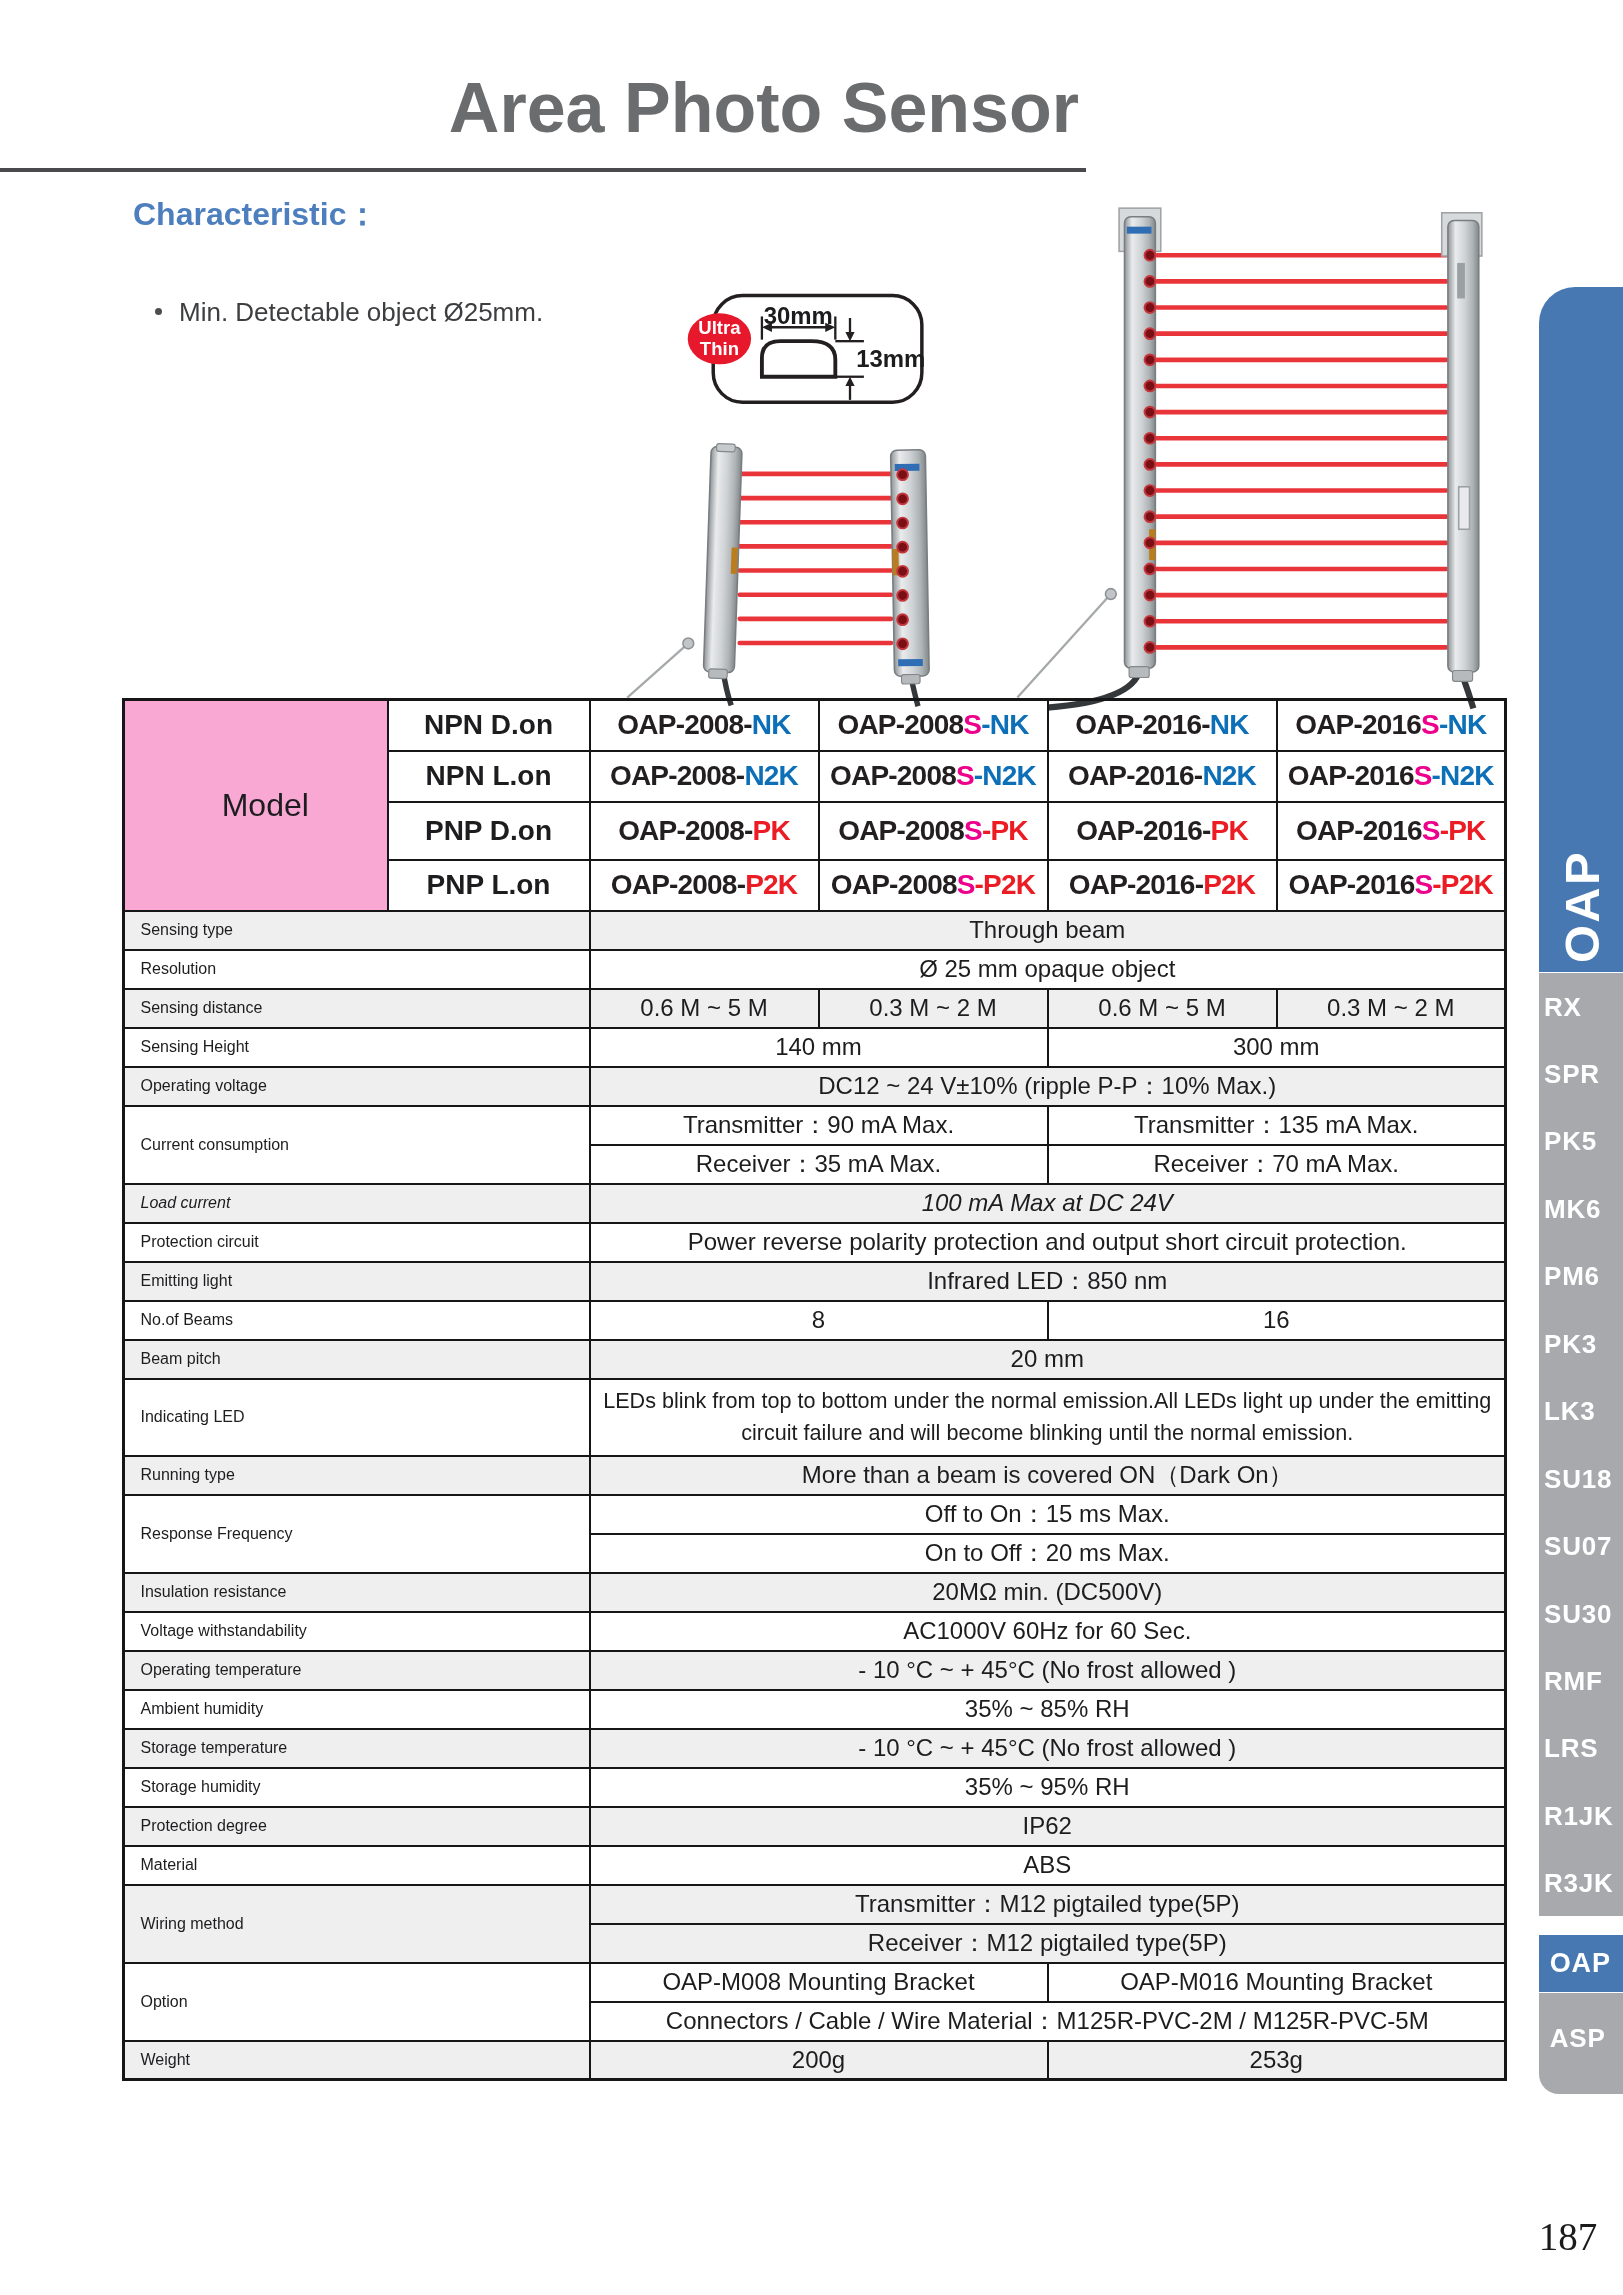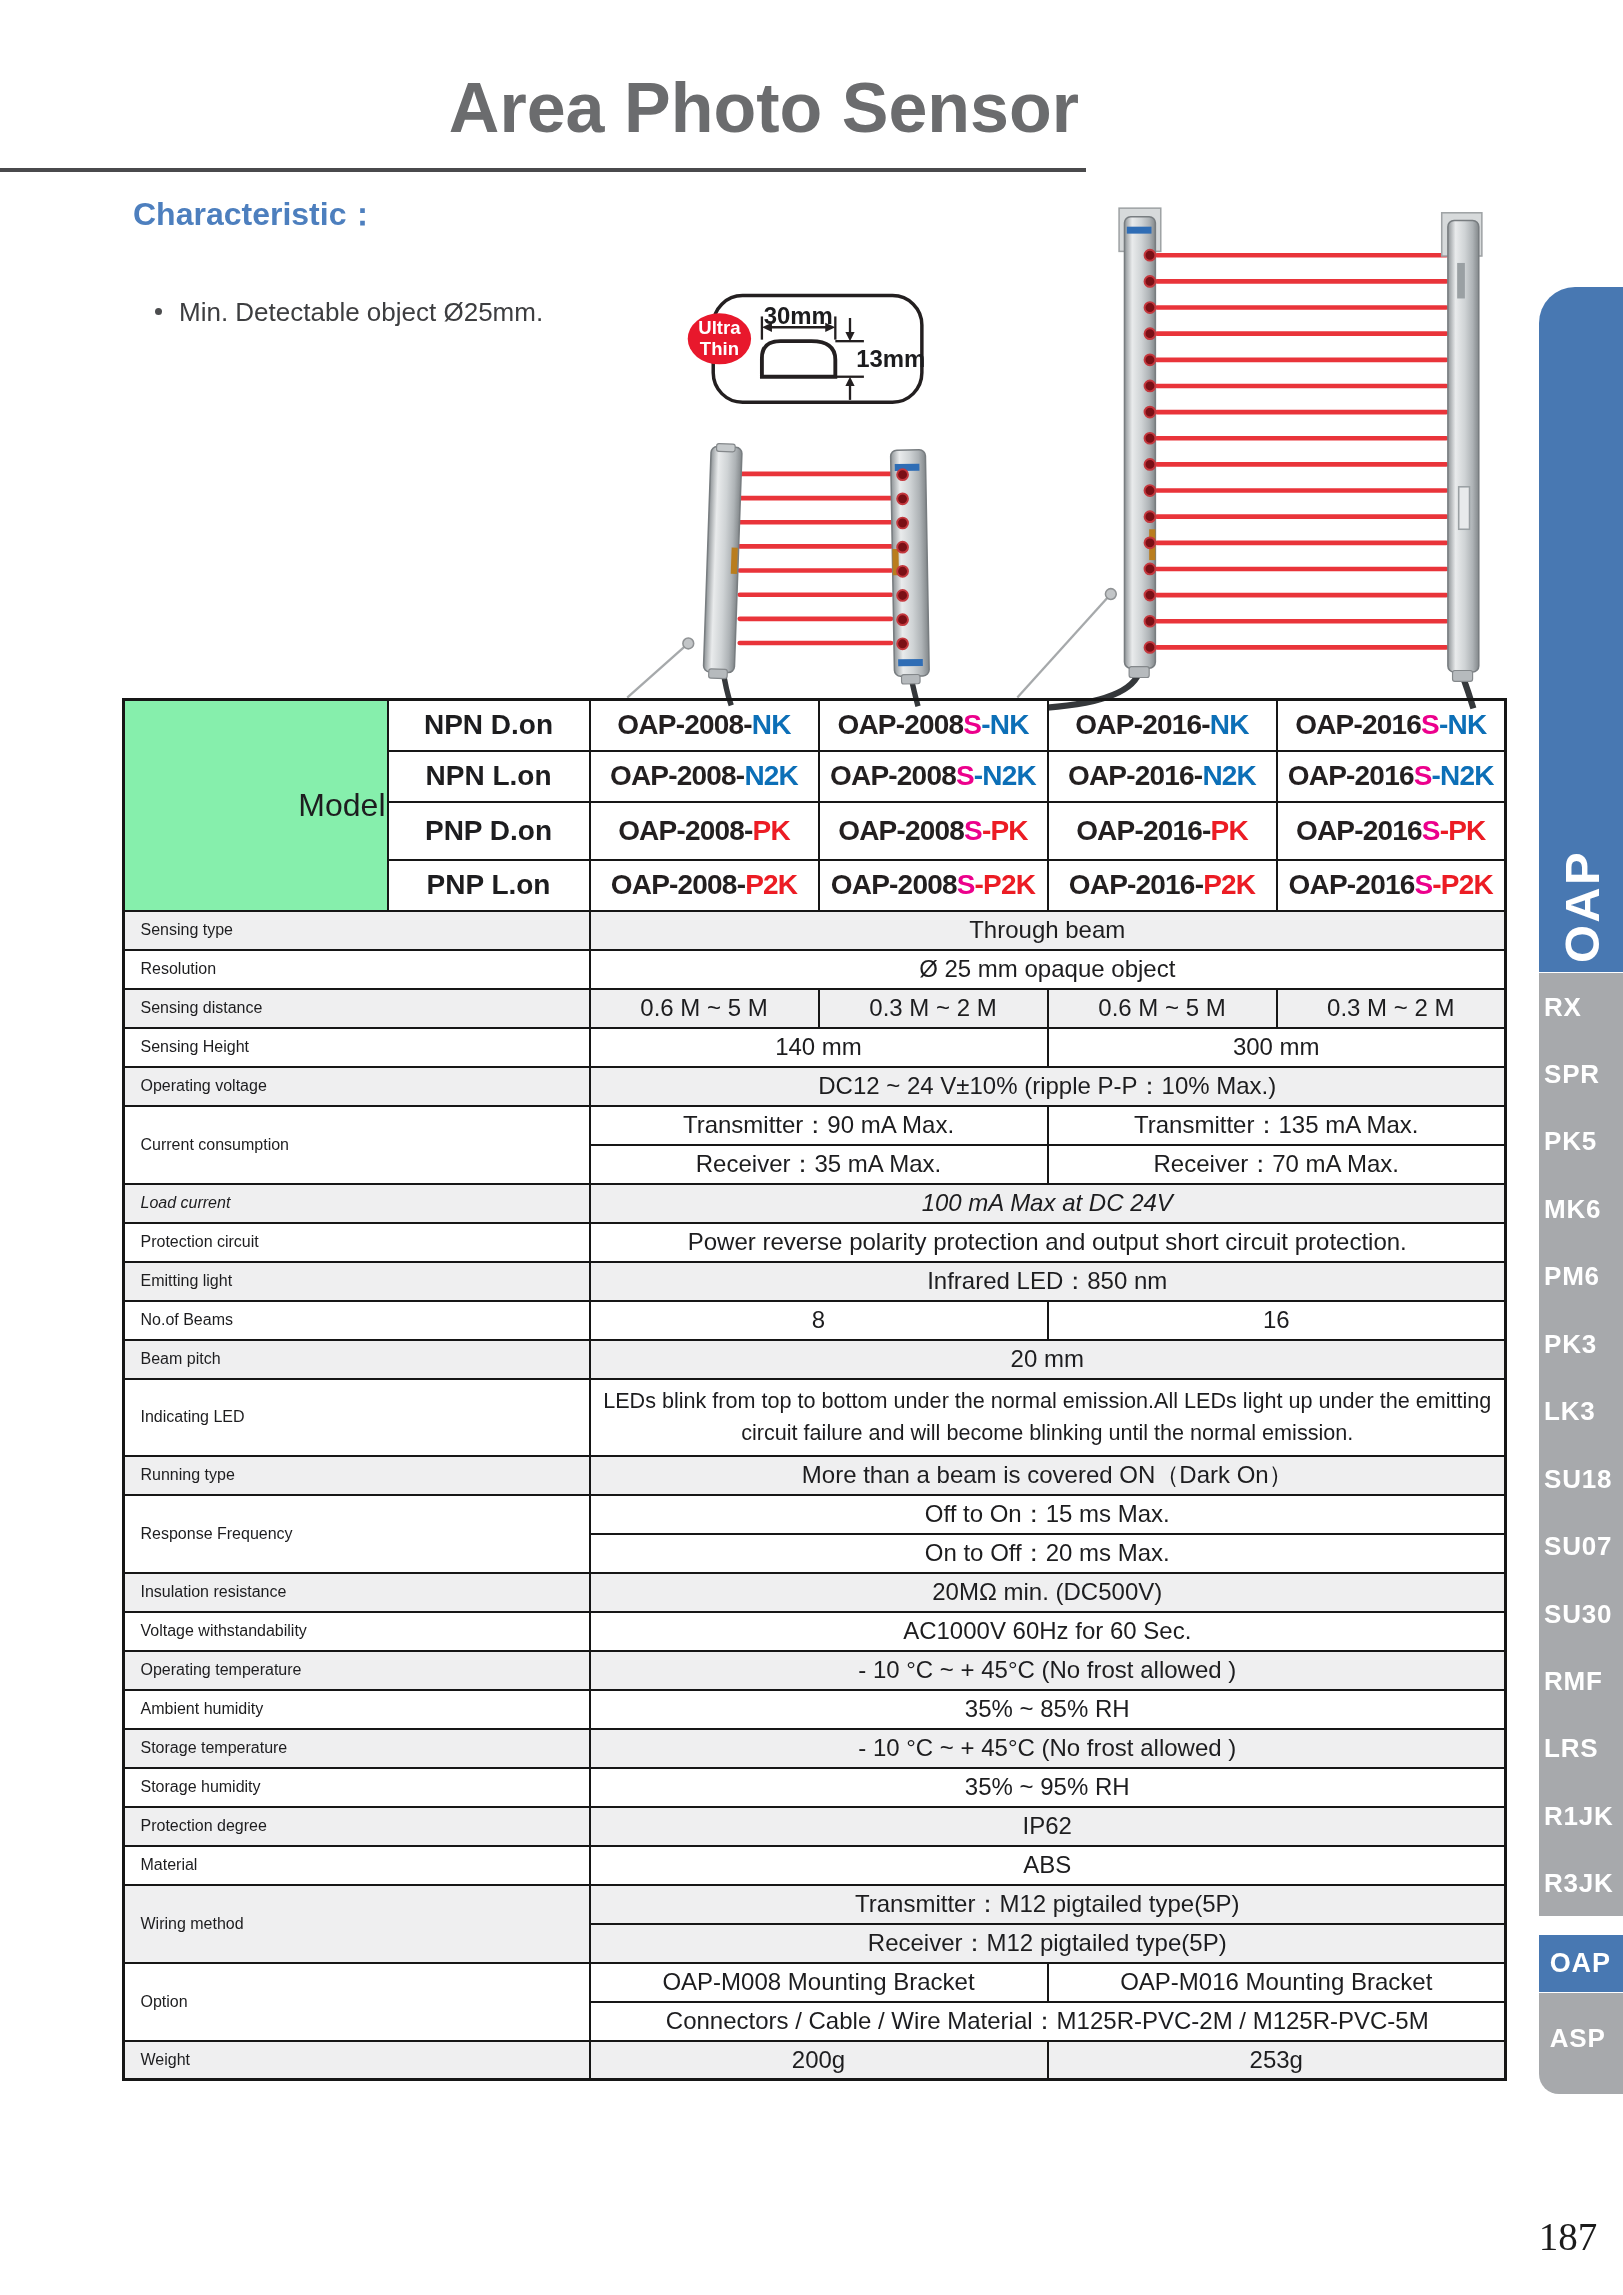--- a/index.html
+++ b/index.html
@@ -25,21 +25,21 @@
 
   
   svg.layer{position:absolute;}
   .leader-overlay{left:0;top:0;width:1623px;height:2295px;pointer-events:none;}
 
   
   table.spec{position:absolute;left:122px;top:698px;width:1385px;
     border-collapse:collapse;table-layout:fixed;border:3.9px solid #161616;}
   table.spec td{border:2.3px solid #161616;vertical-align:middle;overflow:hidden;
     color:#1d1d1f;}
-  td.model-head{background:#86efac;font-size:32px;text-align:right;padding-left:20px;color:#2a2a2c;}
+  td.model-head{background:#f9a8d4;font-size:32px;text-align:center;padding-left:20px;color:#2a2a2c;}
   td.type-cell{font-size:28px;font-weight:bold;text-align:center;white-space:nowrap;}
   .type-blue{color:#0c6fb7;}.type-red{color:#ec1c24;}
   td.model-cell{font-size:28px;font-weight:bold;text-align:center;white-space:nowrap;letter-spacing:-0.8px;}
   .c-k{color:#231f20;}.c-b{color:#0c6fb7;}.c-r{color:#ec1c24;}.c-m{color:#ec008c;}
   td.spec-label{font-size:16px;text-align:left;padding-left:15.5px;}
   td.spec-val{font-size:24px;text-align:center;}
   td.shade{background:#efeff0;}
   td.magenta{color:#ec008c;}
   td.tall-cell{font-size:21.6px;line-height:1.5;padding:1.5px 12.4px;}
 

